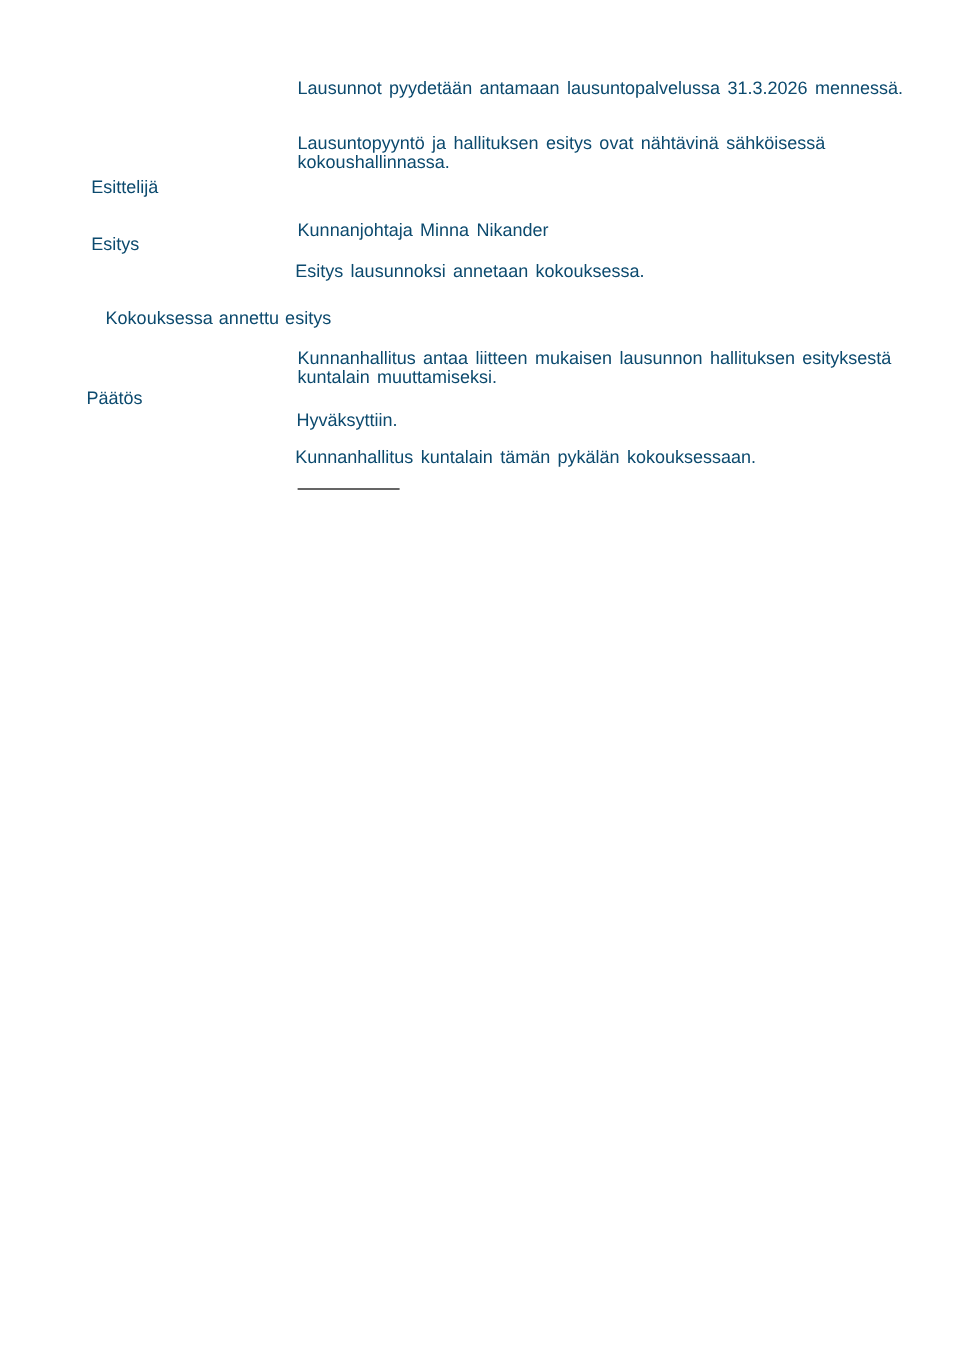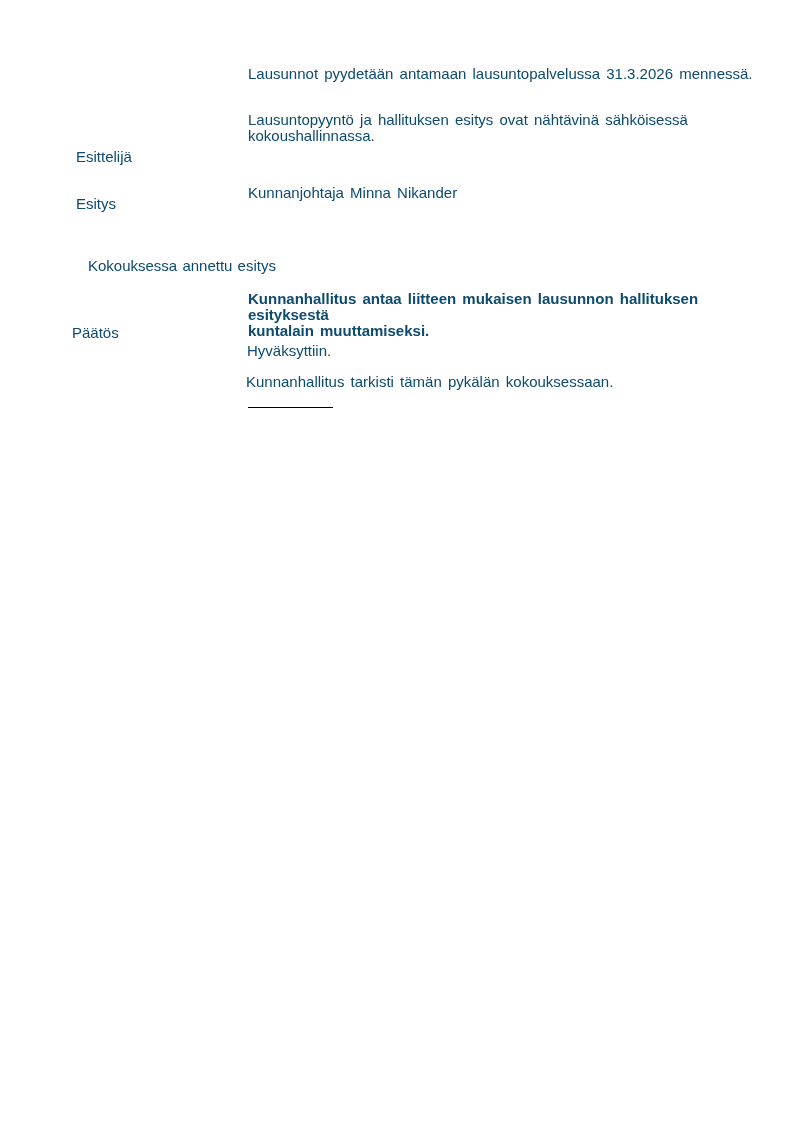--- a/index.html
+++ b/index.html
@@ -42,27 +42,28 @@
 
   <p class="body-text" style="top:112px; left:248px; width:470px;">Lausuntopyyntö ja hallituksen esitys ovat nähtävinä sähköisessä
 kokoushallinnassa.</p>
 
   <p class="label-text" style="top:149px; left:76px;">Esittelijä</p>
 
   <p class="body-text" style="top:149px; left:248px;margin-top:36px;">Kunnanjohtaja Minna Nikander</p>
 
   <p class="label-text" style="top:196px; left:76px;">Esitys</p>
 
+  <p class="body-text" style="top:219px; left:246px;">Esitys lausunnoksi annetaan kokouksessa.</p>
 
   <p class="label-text" style="top:258px; left:88px;">Kokouksessa annettu esitys</p>
 
-  <p class="body-text" style="top:291px; left:248px; width:500px;font-weight:bold;">Kunnanhallitus antaa liitteen mukaisen lausunnon hallituksen esityksestä
+  <p class="body-text" style="top:291px; left:248px; width:500px;">Kunnanhallitus antaa liitteen mukaisen lausunnon hallituksen esityksestä
 kuntalain muuttamiseksi.</p>
 
   <p class="label-text" style="top:325px; left:72px;">Päätös</p>
 
   <p class="body-text" style="top:343px; left:247px;">Hyväksyttiin.</p>
 
-  <p class="body-text" style="top:374px; left:246px;">Kunnanhallitus tarkisti tämän pykälän kokouksessaan.</p>
+  <p class="body-text" style="top:374px; left:246px;">Kunnanhallitus kuntalain tämän pykälän kokouksessaan.</p>
 
   <div class="divider" style="top:407px; left:248px;"></div>
 
 </div>
 
 </body></html>

